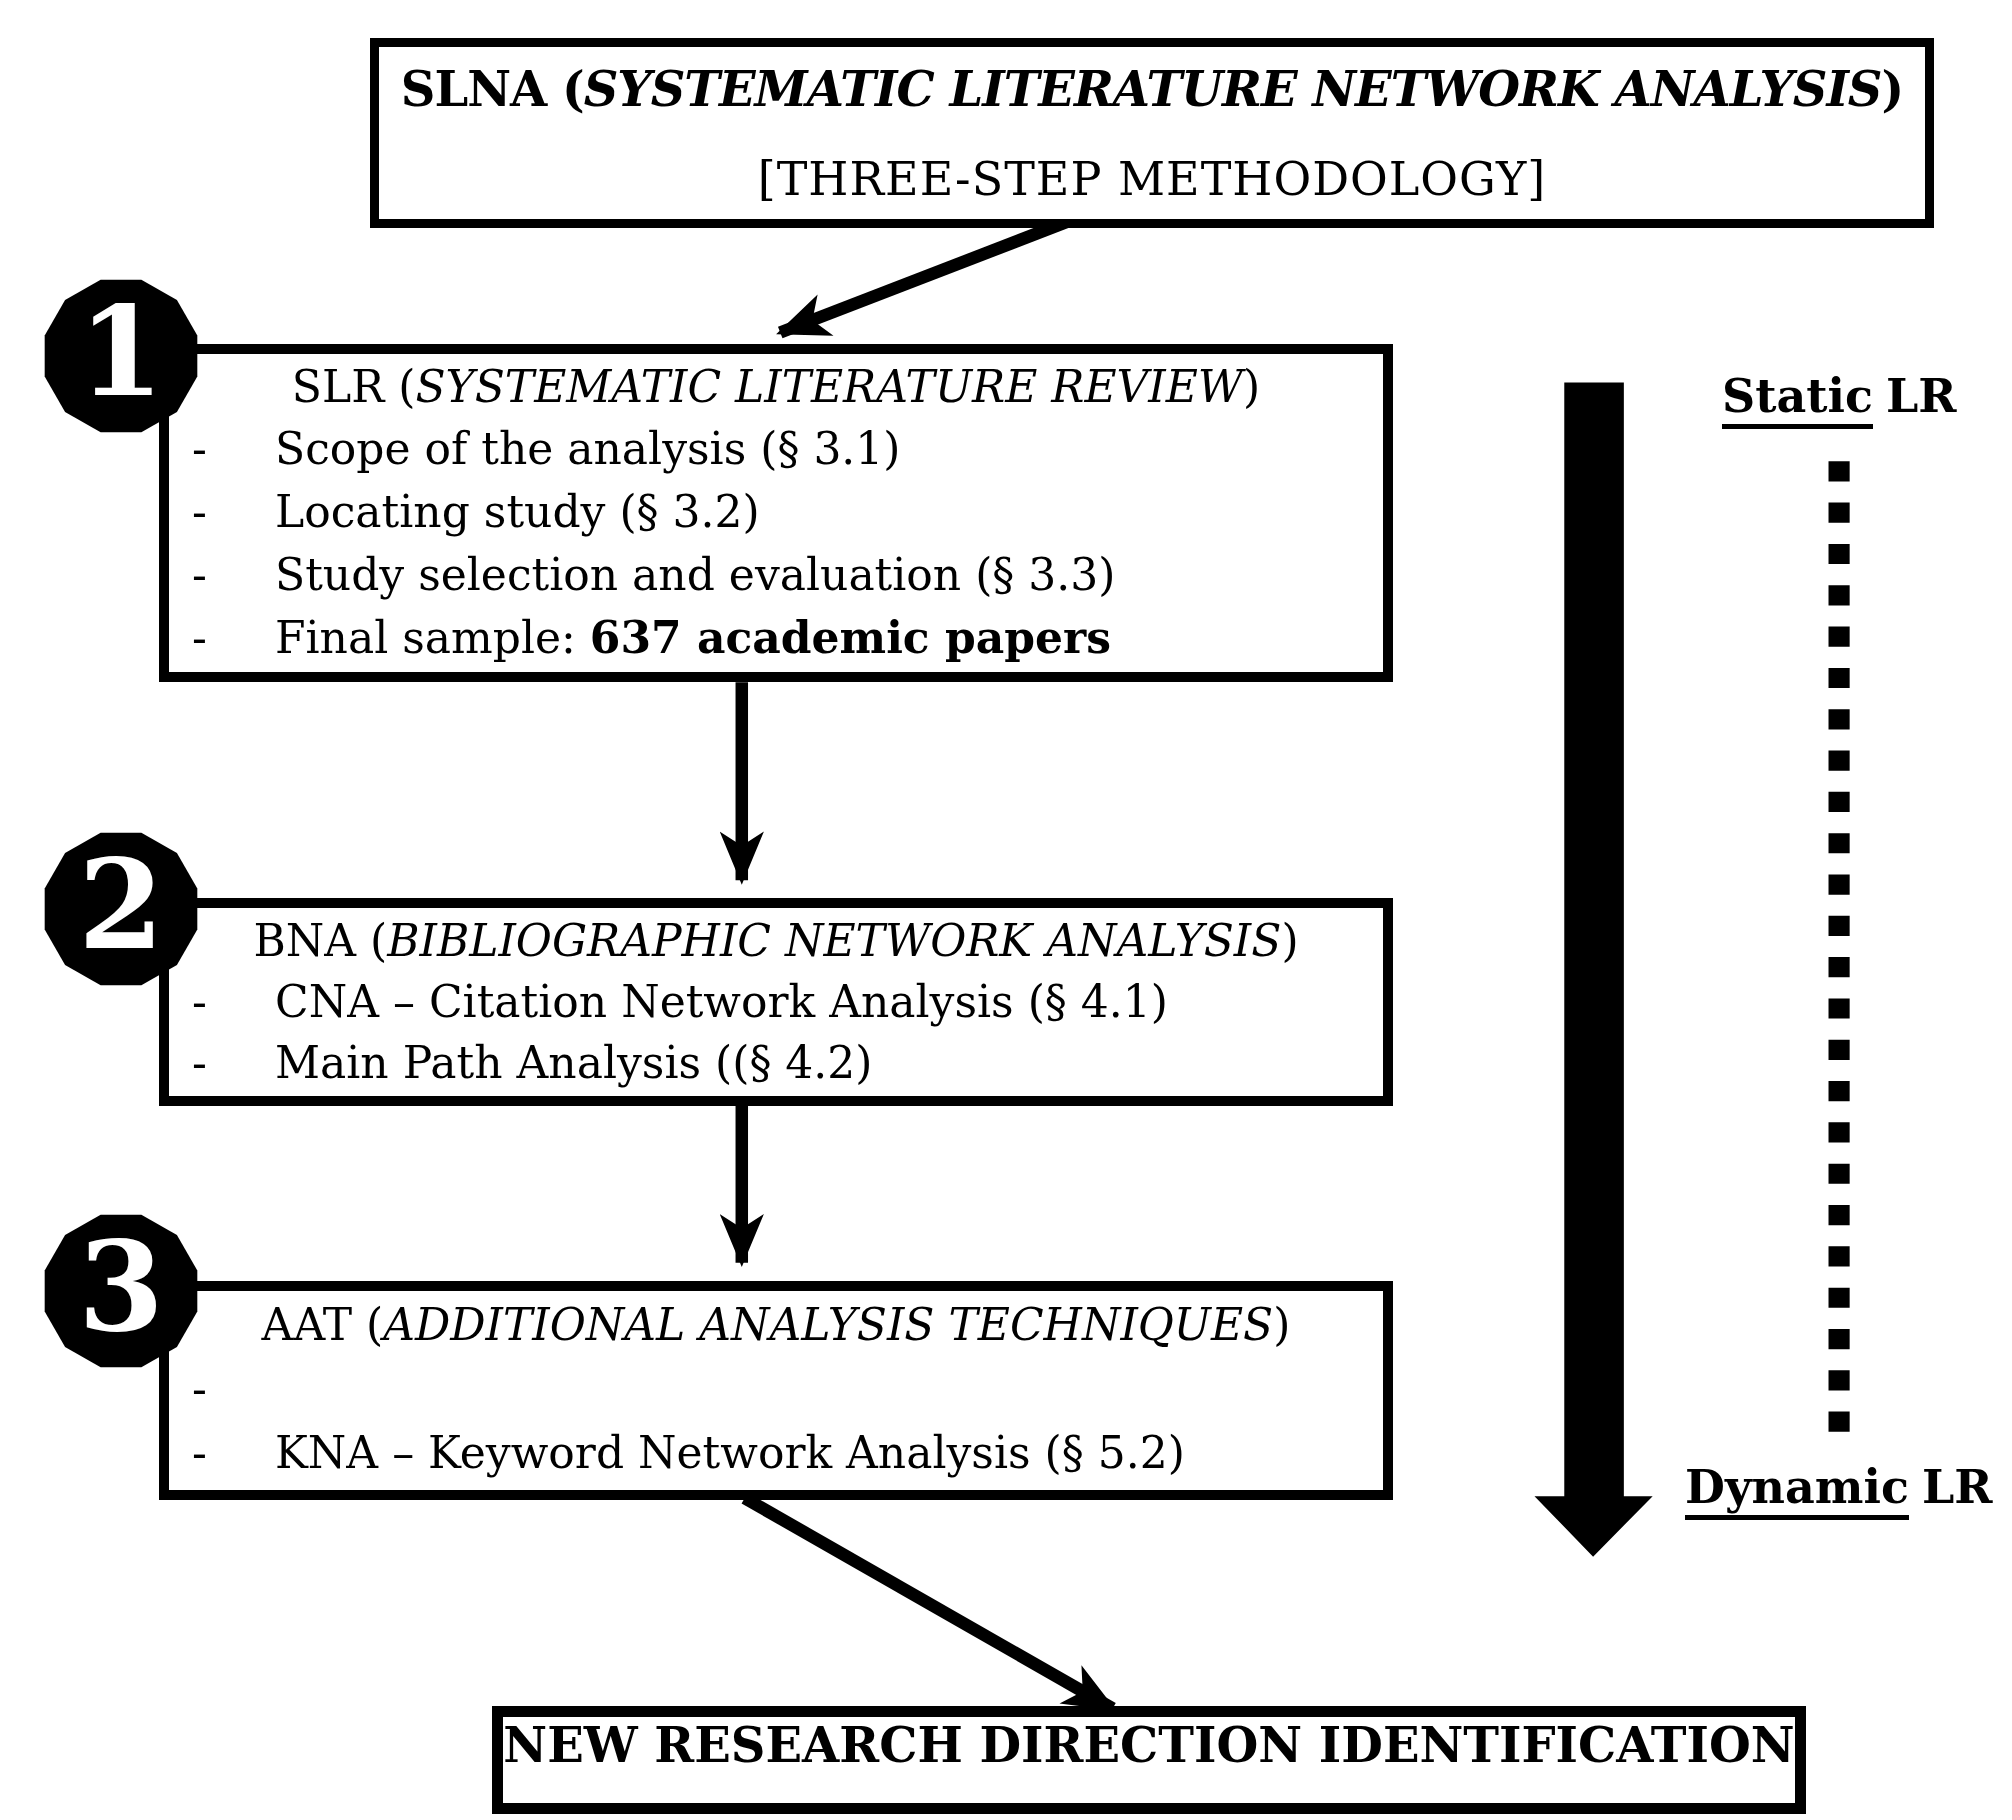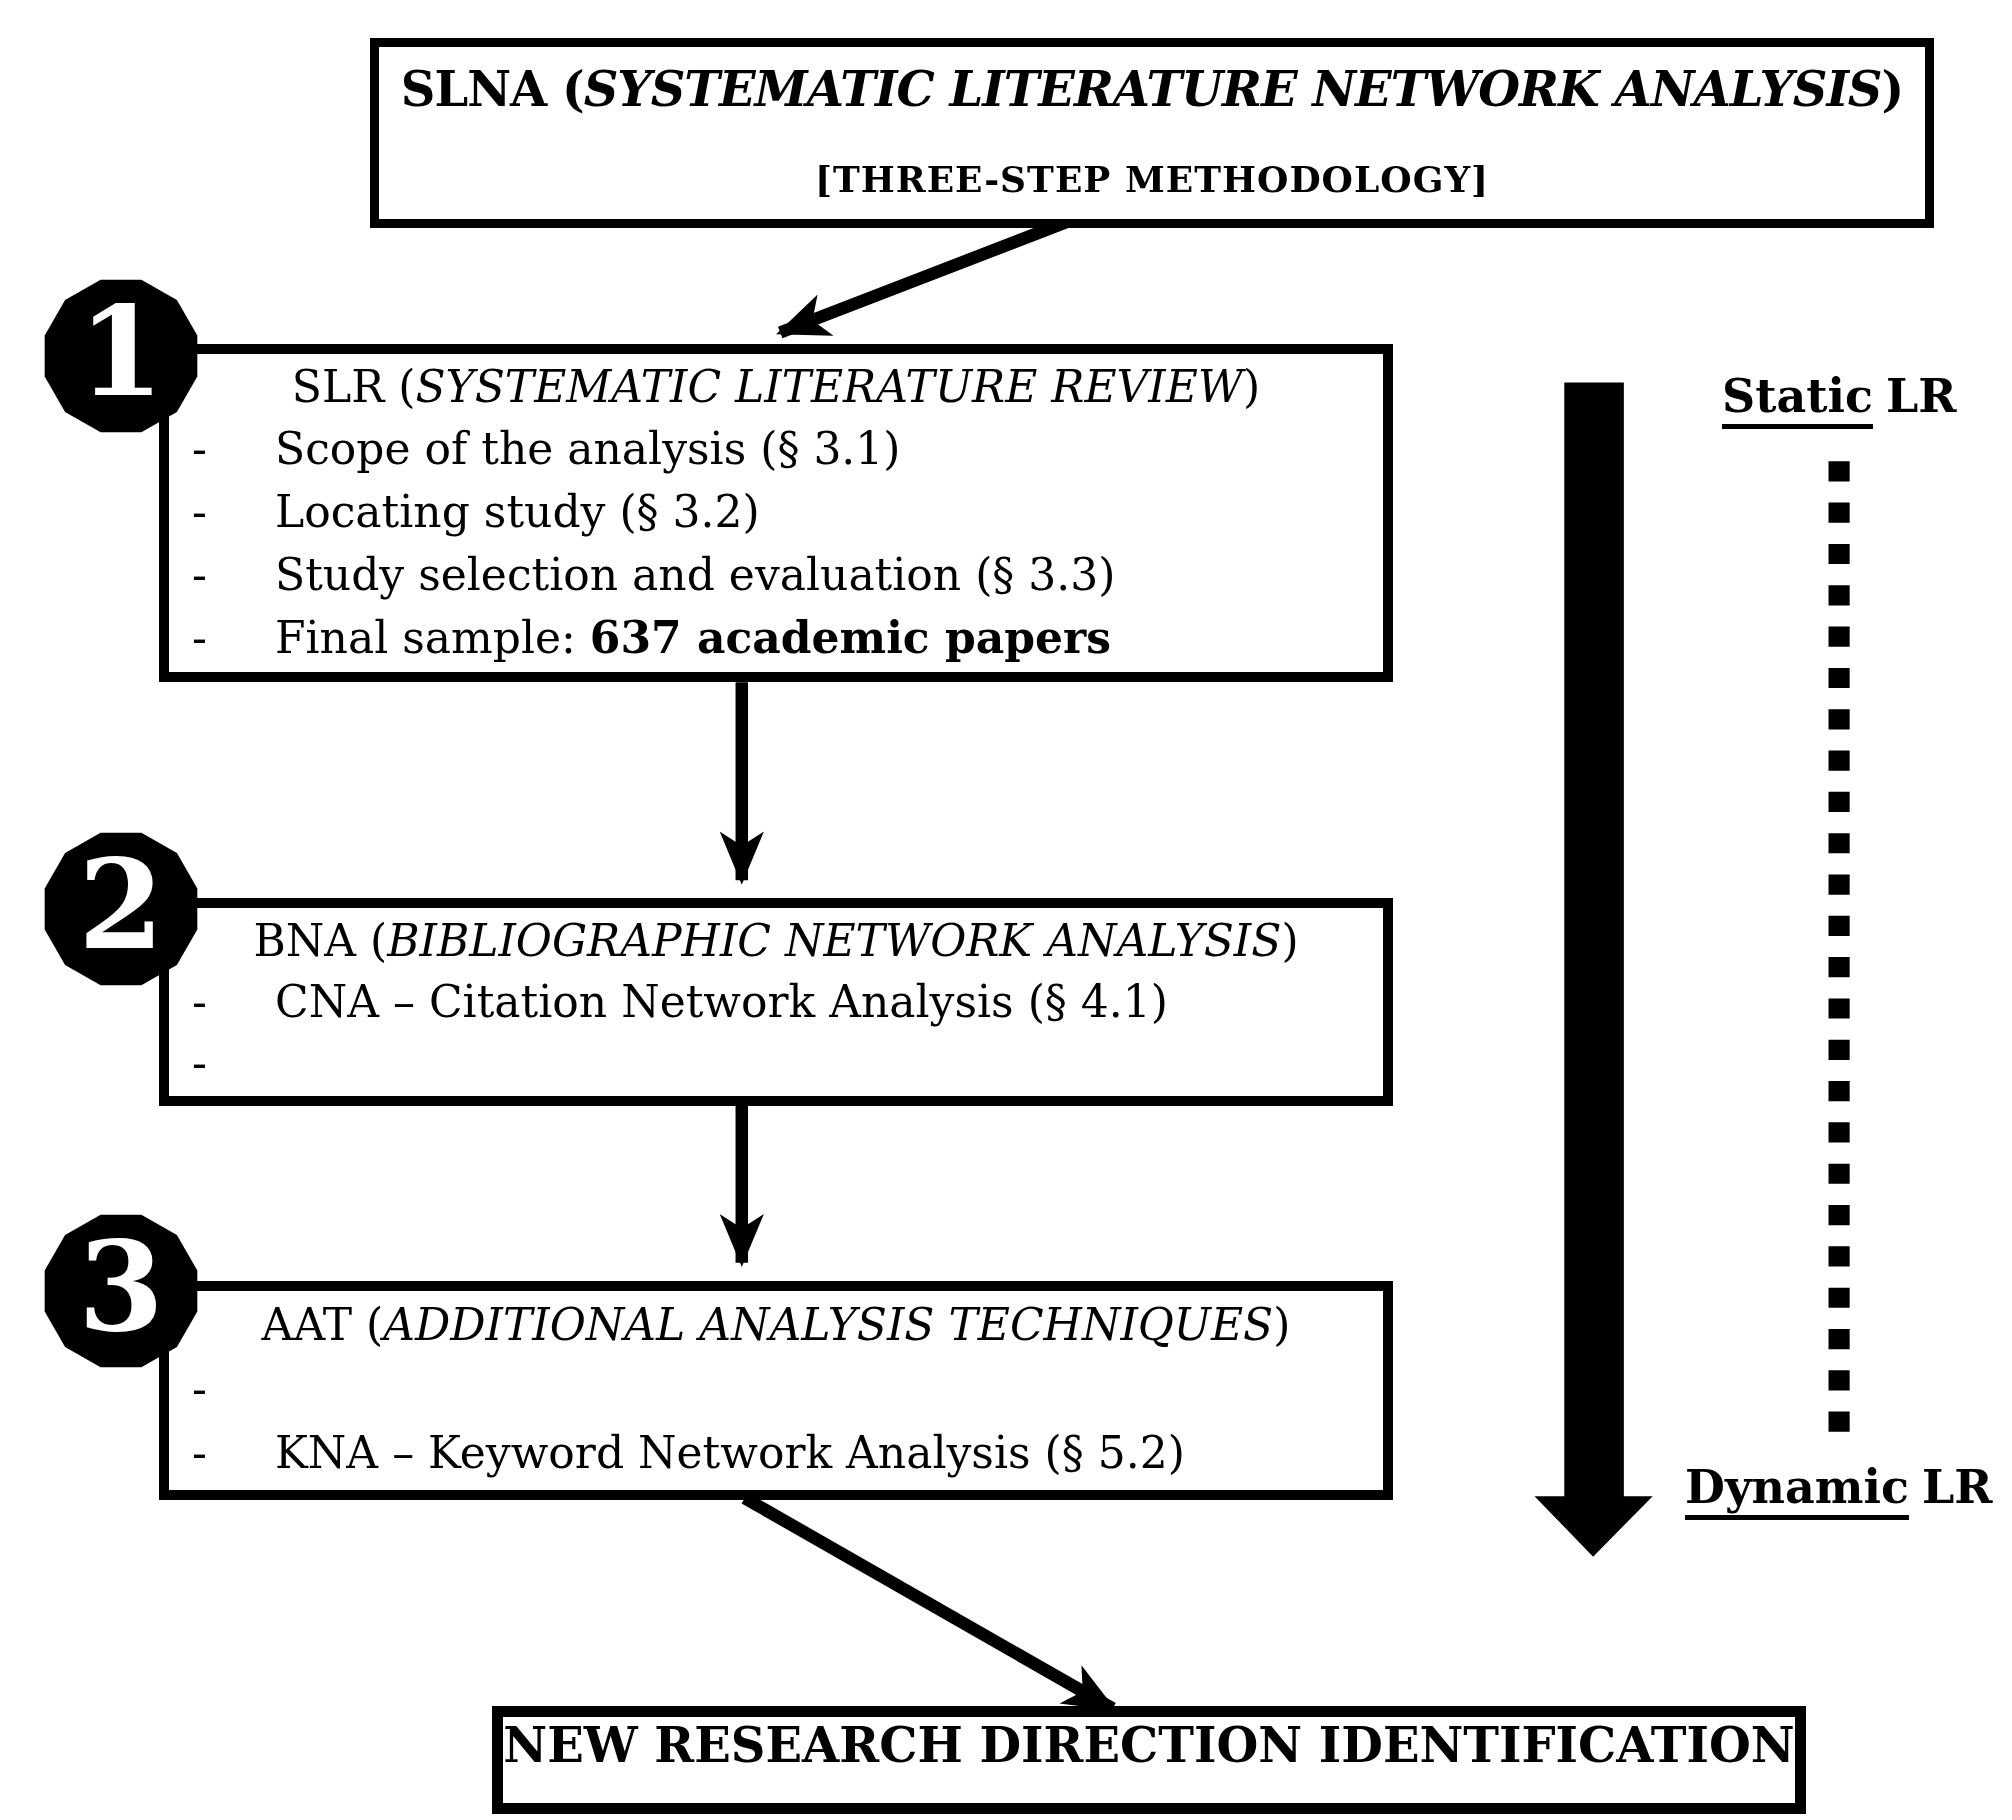--- a/index.html
+++ b/index.html
@@ -40,22 +40,22 @@
     text-align: center;
   }
   .top-box .line1 {
     font-size: 48px;
     font-weight: bold;
     letter-spacing: -1px;
     line-height: 61px;
     white-space: nowrap;
   }
   .top-box .line2 {
-    font-size: 36px;
-    font-weight: bold;
+    font-size: 46px;
+    font-weight: normal;
     letter-spacing: 1px;
     line-height: 58px;
     white-space: nowrap;
     margin-top: 30px;
   }
 
   
   .step-box { padding-top: 1.9px; margin-left: 32px; }
   #box1 { left: 127px; top: 344px; width: 1234px; height: 338px; }
   #box2 { left: 127px; top: 898px; width: 1234px; height: 208px; }
@@ -189,20 +189,21 @@
   </div>
 
   <div class="box step-box" id="box2">
     <div class="box-title"><span>BNA (</span><span class="ital">BIBLIOGRAPHIC NETWORK ANALYSIS</span><span>)</span></div>
     <div class="bullet">
         <span class="dash">-</span>
         <span><span>CNA – Citation Network Analysis (§ 4.1)</span><span class="bold-part"></span></span>
       </div>
     <div class="bullet">
         <span class="dash">-</span>
+        <span><span>Main Path Analysis ((§ 4.2)</span><span class="bold-part"></span></span>
       </div>
   </div>
 
   <div class="box step-box" id="box3">
     <div class="box-title"><span>AAT (</span><span class="ital">ADDITIONAL ANALYSIS TECHNIQUES</span><span>)</span></div>
     <div class="bullet">
         <span class="dash">-</span>
       </div>
     <div class="bullet">
         <span class="dash">-</span>

